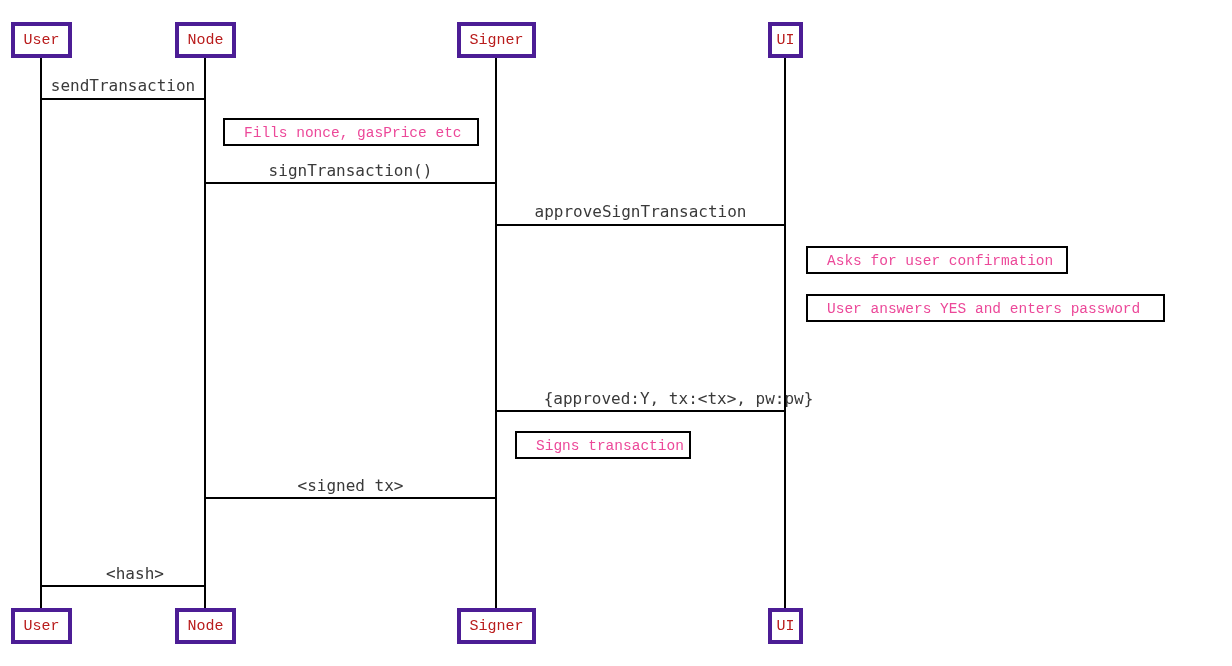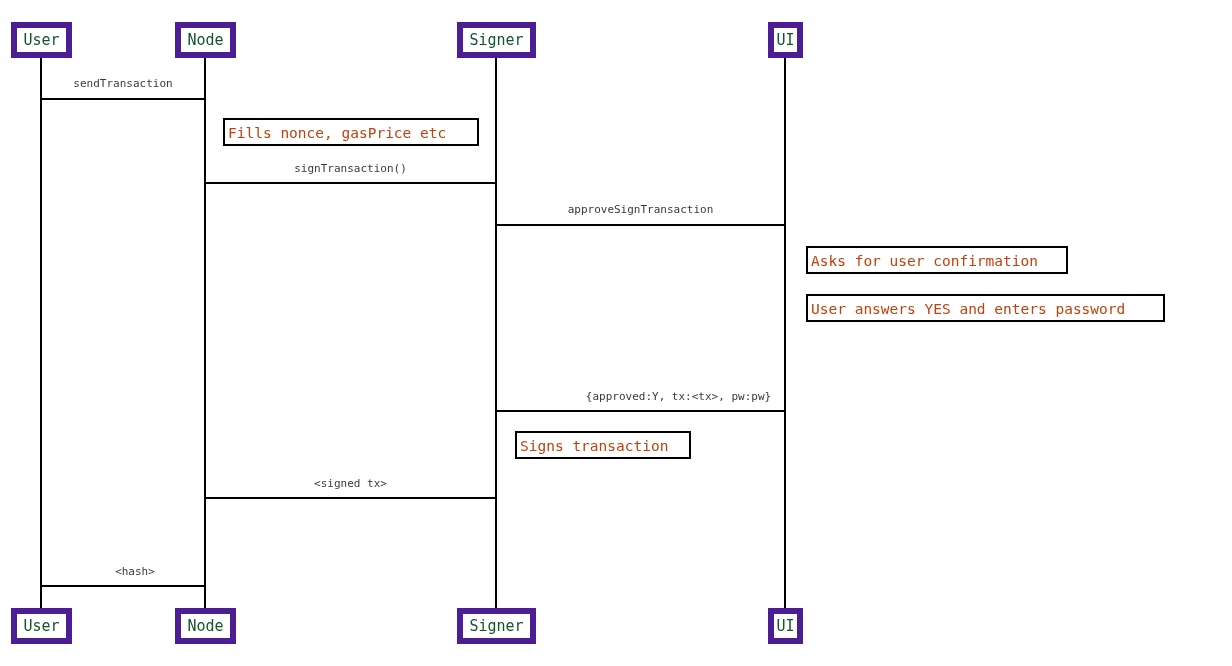--- a/index.html
+++ b/index.html
@@ -14,73 +14,75 @@
     position: relative;
     width: 1232px;
     height: 666px;
     background: #ffffff;
     overflow: hidden;
   }
   
   .actor-box {
     position: absolute;
     box-sizing: border-box;
-    border: 6px solid #4c1d95;
+    border: 4px solid #4c1d95;
     background: #ffffff;
     display: flex;
     align-items: center;
     justify-content: center;
     font-size: 15px;
     line-height: 1;
-    color: #14532d;
+    color: #b91c1c;
     letter-spacing: 0px;
     z-index: 5;
+    font-family: Liberation Mono, monospace;
   }
   
   .lifeline {
     position: absolute;
     width: 2px;
     background: #000000;
     z-index: 1;
   }
   
   .msg-line {
     position: absolute;
     height: 2px;
     background: #000000;
     z-index: 2;
   }
   
   .msg-label {
     position: absolute;
-    font-size: 11px;
+    font-size: 16px;
     line-height: 1;
     color: #3a3a3a;
     white-space: nowrap;
     text-align: center;
     z-index: 3;
   }
   .msg-label.center {
     text-align: center;
   }
   
   .note {
     position: absolute;
     box-sizing: border-box;
     border: 2px solid #000000;
     background: #ffffff;
     font-size: 14.5px;
     line-height: 1;
-    color: #c2410c;
+    color: #ec4899;
     white-space: nowrap;
     display: flex;
     align-items: center;
-    padding-left: 3px;
+    padding-left: 19px;
     overflow: visible;
     z-index: 4;
+    font-family: Liberation Mono, monospace;
   }
   .note > span {
     display: block;
     transform: translateY(1px);
   }
 </style>
 </head>
 <body>
 
 <div id="diagram">

